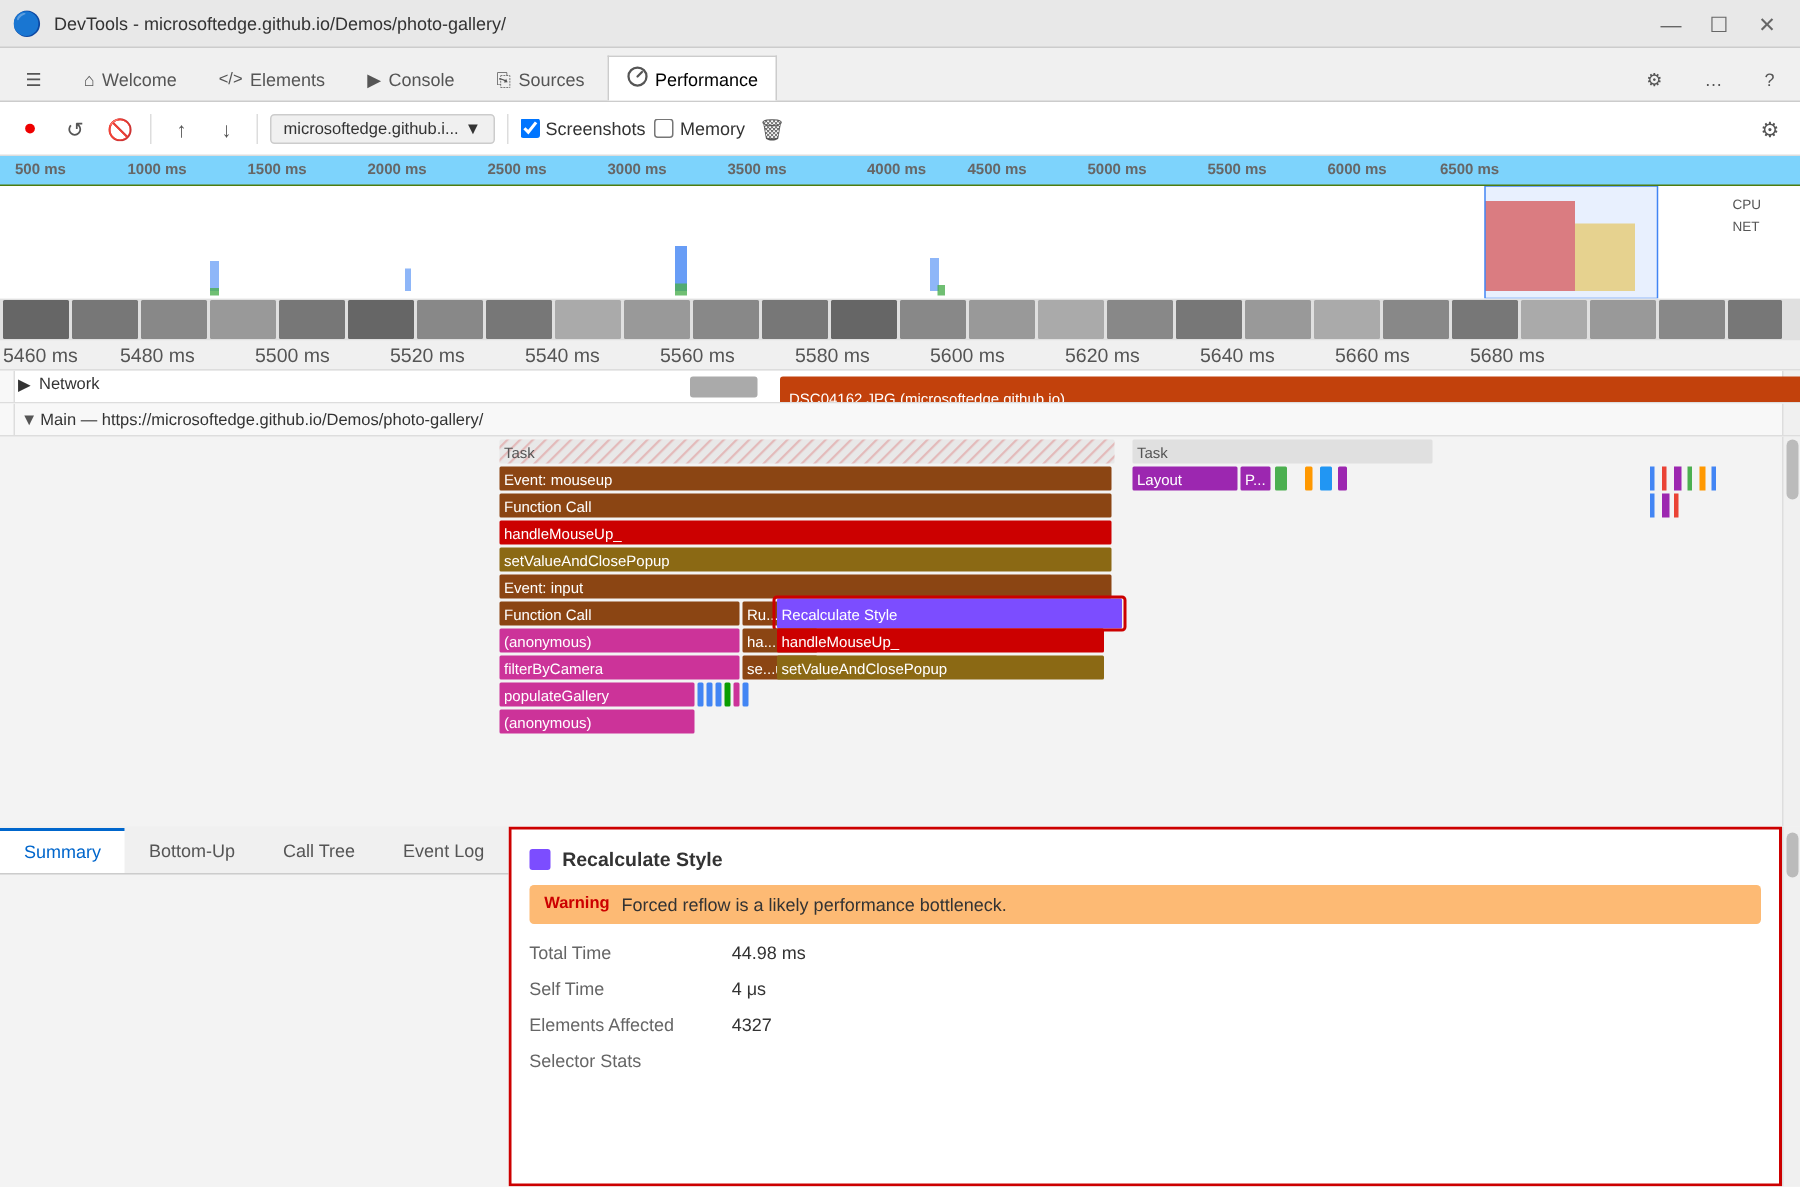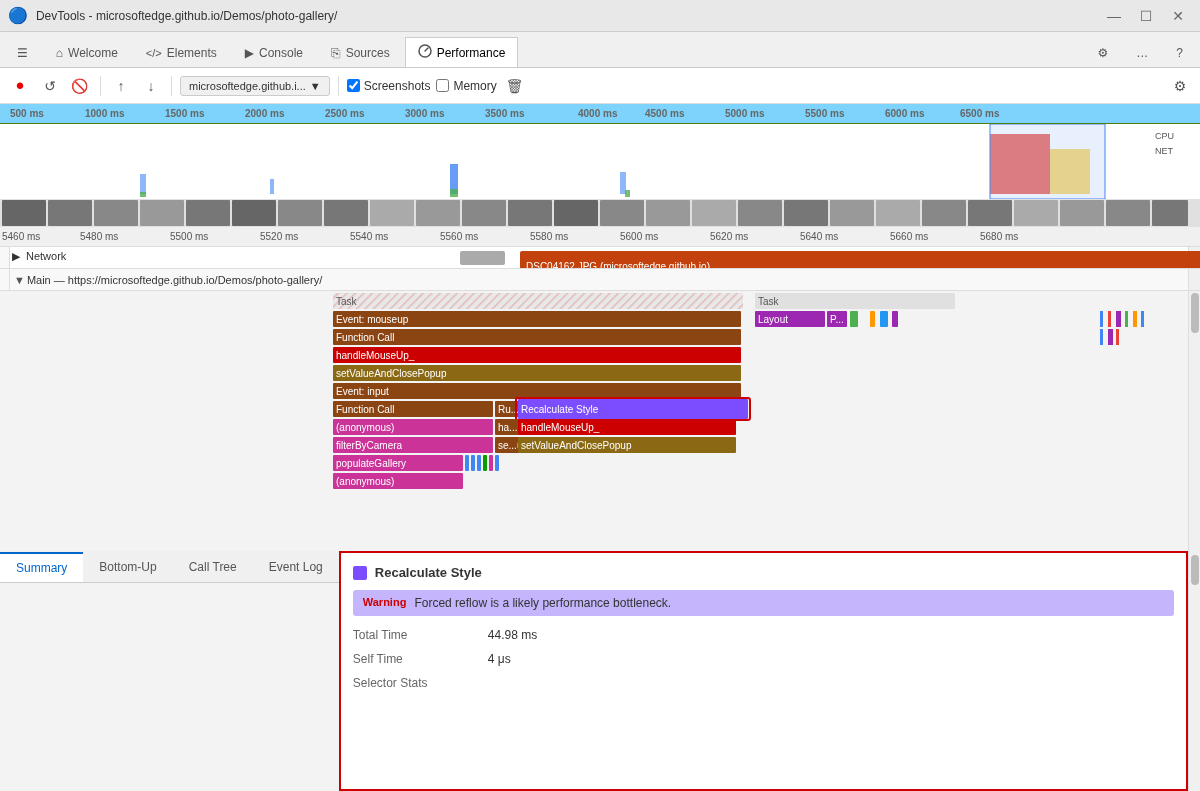--- a/index.html
+++ b/index.html
@@ -118,21 +118,21 @@
       height: 20px;
       background: #f0f0f0;
       border-bottom: 1px solid #ddd;
       display: flex;
       align-items: center;
       position: relative;
       overflow: hidden;
     }
     .flame-tick {
       position: absolute;
-      font-size: 10px;
+      font-size: 13px;
       color: #555;
       white-space: nowrap;
     }
 
     
     .bottom-tabs {
       background: #f0f0f0;
       height: 32px;
       display: flex;
       align-items: flex-end;
@@ -176,21 +176,21 @@
       margin-bottom: 10px;
     }
     .summary-color-box {
       width: 14px;
       height: 14px;
       background: #7c4dff;
       border-radius: 2px;
       flex-shrink: 0;
     }
     .warning-row {
-      background: #c4b5fd;
+      background: #fdba74;
       padding: 6px 10px;
       border-radius: 3px;
       margin-bottom: 10px;
       display: flex;
       gap: 8px;
       align-items: flex-start;
     }
     .warning-label {
       font-size: 11px;
       color: #c00;
@@ -583,20 +583,24 @@
         </div>
 
         <div class="info-row">
           <span class="info-key">Total Time</span>
           <span class="info-val">44.98 ms</span>
         </div>
         <div class="info-row">
           <span class="info-key">Self Time</span>
           <span class="info-val">4 μs</span>
         </div>
+        <div class="info-row">
+          <span class="info-key">Elements Affected</span>
+          <span class="info-val">4327</span>
+        </div>
         <div class="info-row" style="cursor:pointer;">
           <span class="info-key">Selector Stats</span>
         </div>
       </div>
       <div style="width:12px;background:#f0f0f0;border-left:1px solid #ddd;flex-shrink:0;">
         <div style="width:8px;height:30px;background:#bbb;border-radius:4px;margin:2px auto;margin-top:4px;"></div>
       </div>
     </div>
   </div>
 

